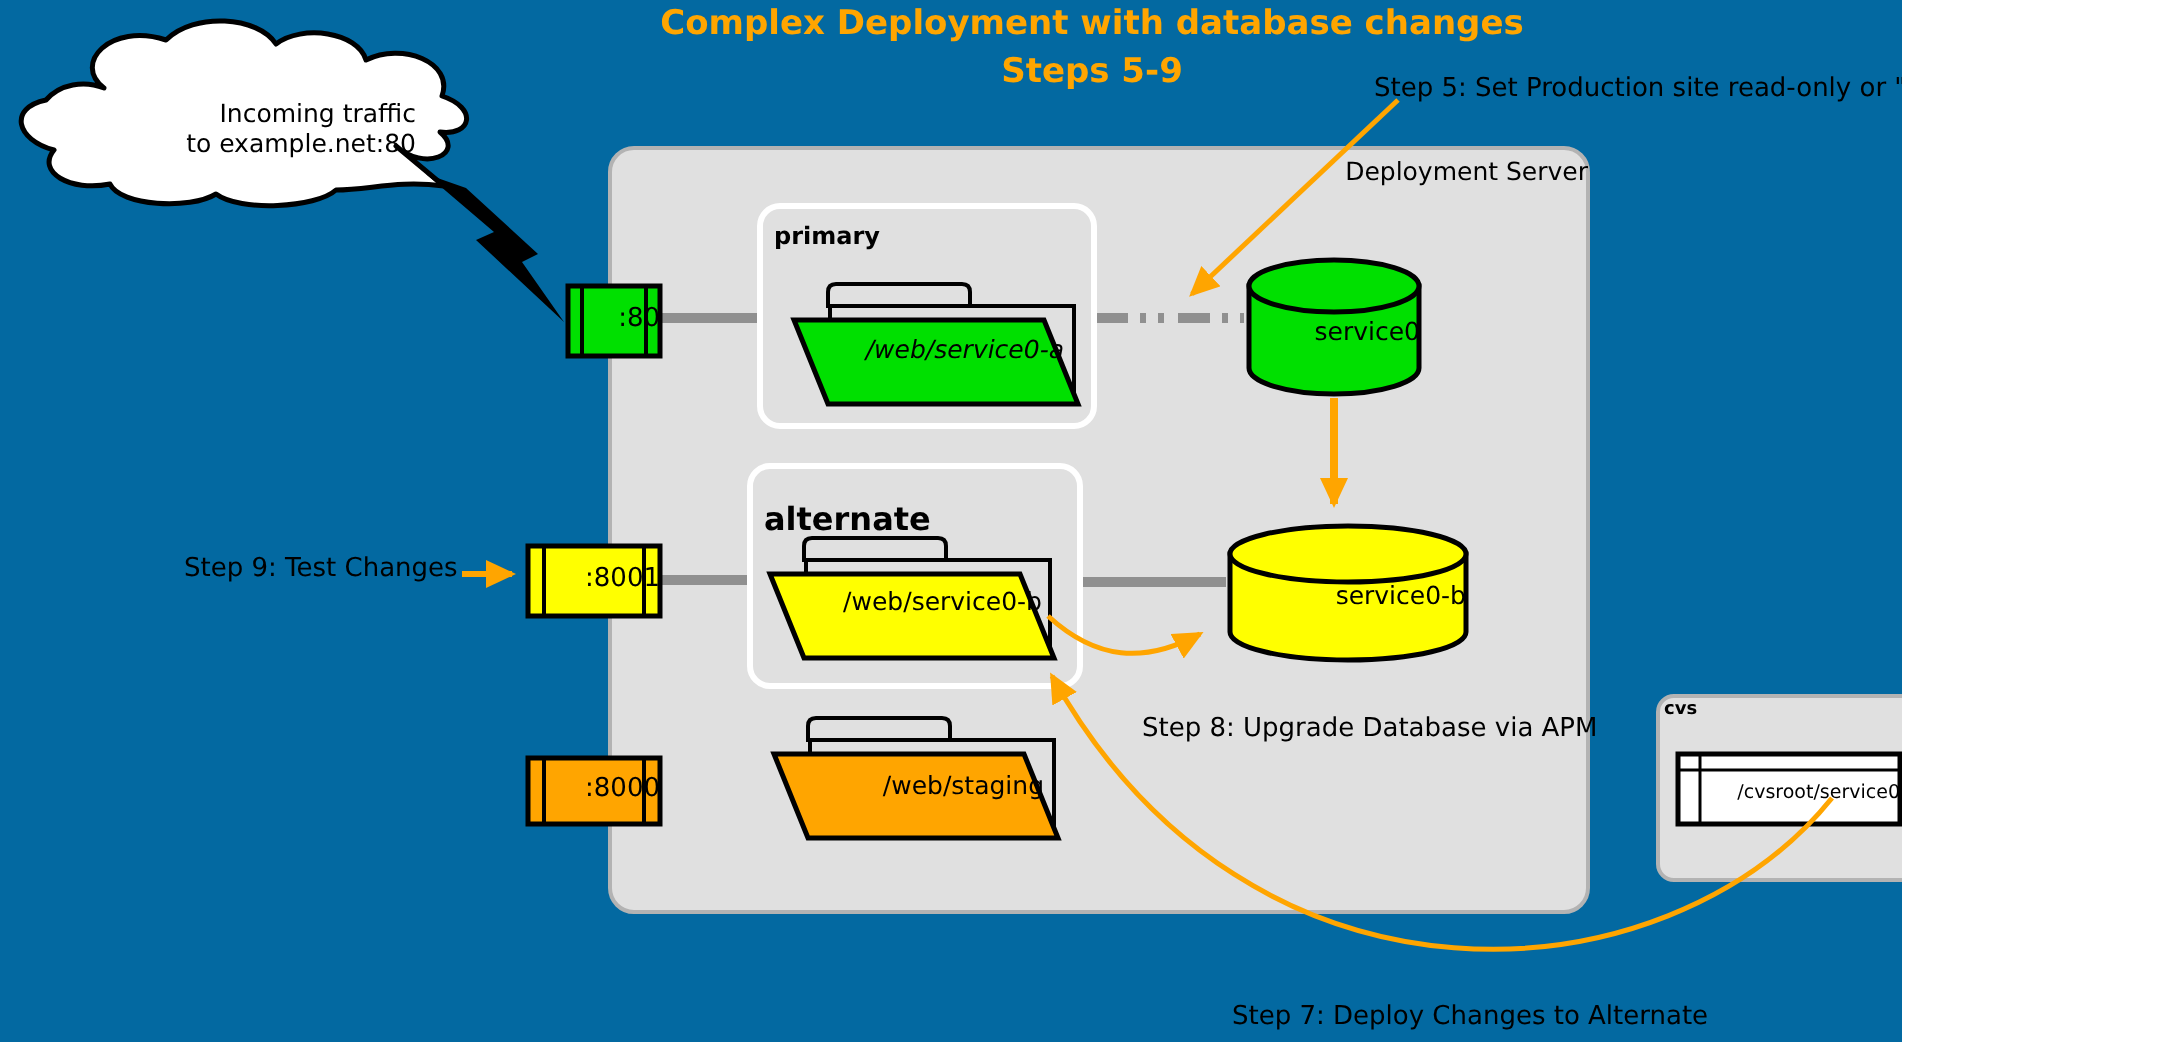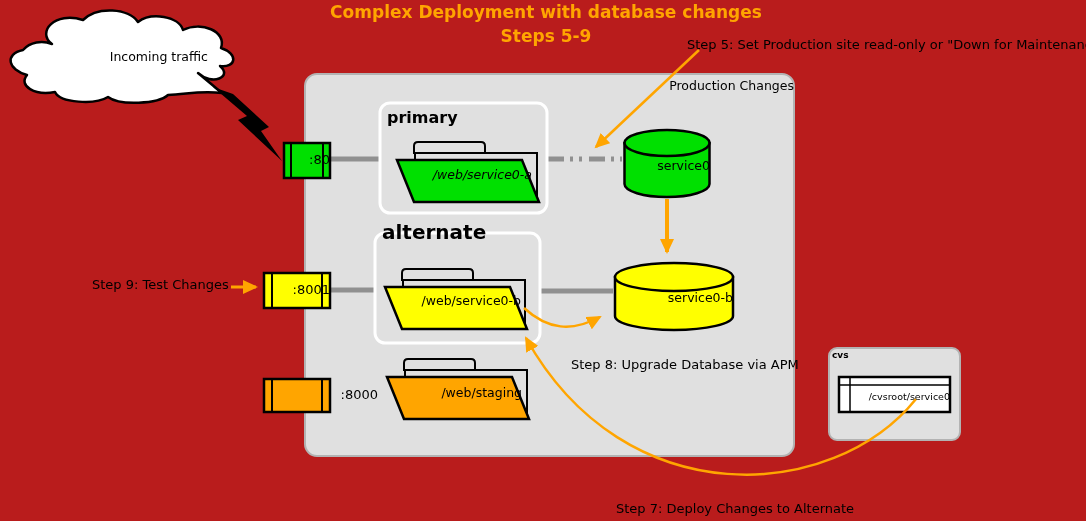--- a/index.html
+++ b/index.html
@@ -1,16 +1,16 @@
 <!DOCTYPE html>
 <html><head>
 <meta charset="utf-8">
 <style>
   html,body{margin:0;padding:0;background:#fff;}
-  #stage{position:relative;width:1086px;height:521px;background:#b91c1c;overflow:hidden;
+  #stage{position:relative;width:951px;height:521px;background:#0369a1;overflow:hidden;
          font-family:"DejaVu Sans",sans-serif;color:#000;}
   #shapes{position:absolute;left:0;top:0;}
   .lbl{position:absolute;font-size:13px;line-height:16px;white-space:nowrap;}
   .ctr{text-align:right;white-space:nowrap;}
   .b{font-weight:bold;}
   .title{position:absolute;left:246px;width:600px;text-align:center;
          font-size:17px;font-weight:bold;color:#FFA500;line-height:20px;}
   .small{font-size:12.5px;}
   .tiny{font-size:9.5px;line-height:11px;}
 </style>
@@ -100,35 +100,36 @@
     <line x1="667" y1="199" x2="667" y2="252" stroke="#FFA500" stroke-width="4" marker-end="url(#ah)"></line>
     <line x1="231" y1="287" x2="256" y2="287" stroke="#FFA500" stroke-width="3" marker-end="url(#ah)"></line>
     <path d="M524,308 C548,330 572,332 600,317" fill="none" stroke="#FFA500" stroke-width="2.5" marker-end="url(#ah)"></path>
     <path d="M916,399 C833,502 625,516 526,338" fill="none" stroke="#FFA500" stroke-width="2.5" marker-end="url(#ah)"></path>
   </svg>
 
   <div class="title" style="top:2px;">Complex Deployment with database changes</div>
   <div class="title" style="top:26px;">Steps 5-9</div>
 
   <div class="lbl ctr small" style="left:40px;top:49px;width:168px;">Incoming traffic</div>
+  <div class="lbl ctr small" style="left:40px;top:64px;width:168px;">to example.net:80</div>
 
-  <div class="lbl ctr small" style="left:305px;top:78px;width:489px;">Production Changes</div>
-  <div class="lbl b" style="left:387px;top:110px;font-size:16px;">primary</div>
-  <div class="lbl b" style="left:382px;top:224px;font-size:20px;">alternate</div>
+  <div class="lbl ctr small" style="left:305px;top:78px;width:489px;">Deployment Server</div>
+  <div class="lbl b" style="left:387px;top:110px;font-size:12px;">primary</div>
+  <div class="lbl b" style="left:382px;top:252px;font-size:16px;">alternate</div>
 
   <div class="lbl ctr small" style="left:398px;top:167px;width:134px;font-style:italic;">/web/service0-a</div>
   <div class="lbl ctr small" style="left:387px;top:293px;width:134px;">/web/service0-b</div>
   <div class="lbl ctr small" style="left:388px;top:385px;width:134px;">/web/staging</div>
 
   <div class="lbl ctr small" style="left:624px;top:158px;width:86px;">service0</div>
   <div class="lbl ctr small" style="left:615px;top:290px;width:118px;">service0-b</div>
 
   <div class="lbl ctr" style="left:284px;top:152px;width:46px;">:80</div>
   <div class="lbl ctr" style="left:264px;top:282px;width:66px;">:8001</div>
-  <div class="lbl ctr" style="left:264px;top:387px;width:66px;padding-left:48px;">:8000</div>
+  <div class="lbl ctr" style="left:264px;top:387px;width:66px;">:8000</div>
 
   <div class="lbl b tiny" style="left:832px;top:350px;font-size:9px;">cvs</div>
   <div class="lbl ctr tiny" style="left:852px;top:391px;width:98px;">/cvsroot/service0</div>
 
   <div class="lbl" style="left:687px;top:37px;">Step 5: Set Production site read-only or "Down for Maintenance"</div>
   <div class="lbl" style="left:571px;top:357px;">Step 8: Upgrade Database via APM</div>
   <div class="lbl" style="left:92px;top:277px;">Step 9: Test Changes</div>
   <div class="lbl" style="left:616px;top:501px;">Step 7: Deploy Changes to Alternate</div>
 
 </div>

